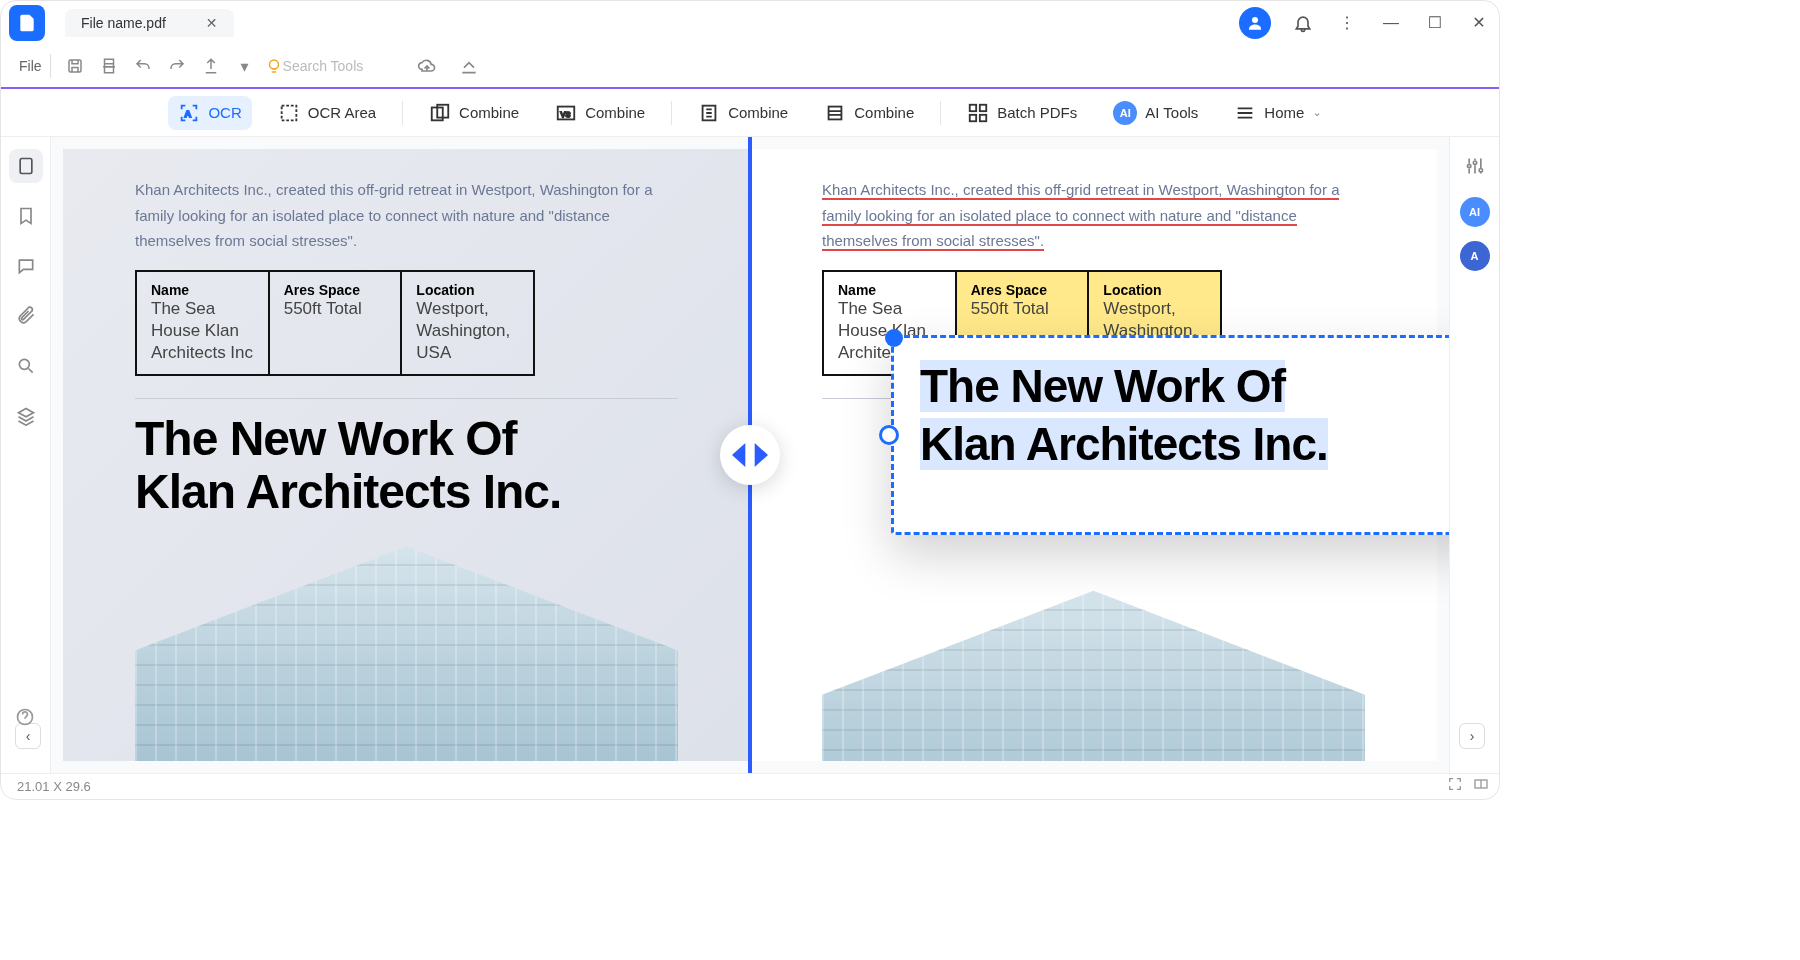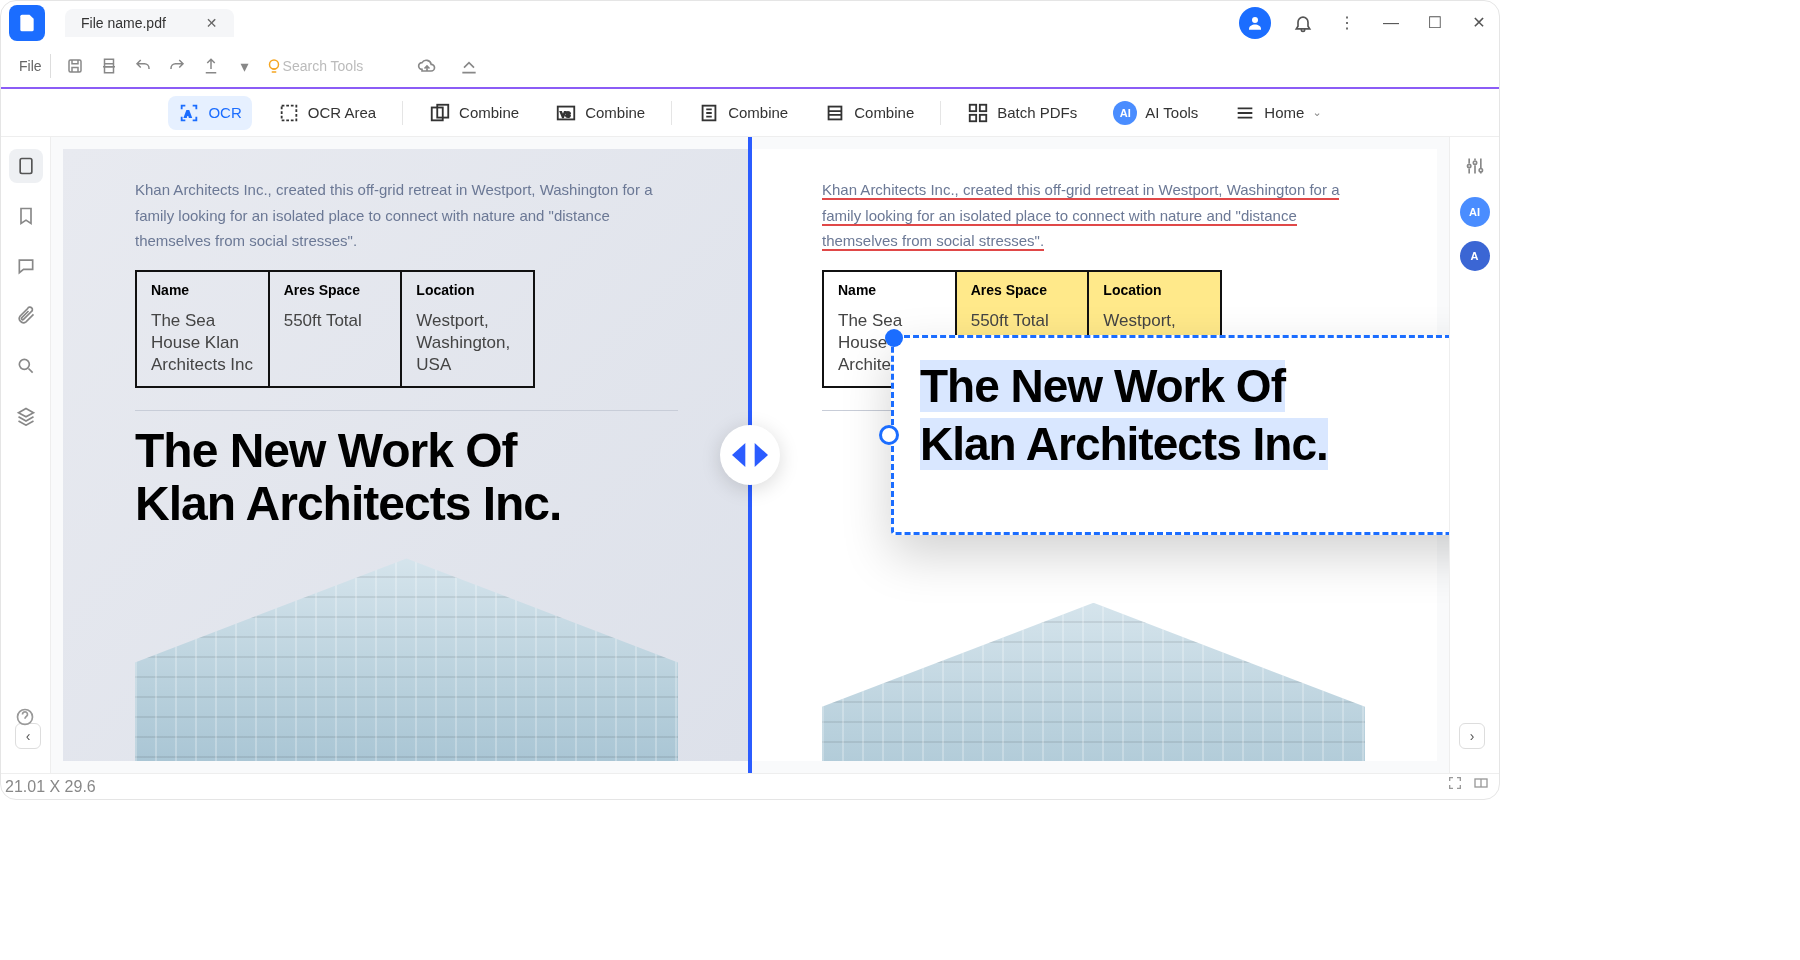--- a/index.html
+++ b/index.html
@@ -38,36 +38,36 @@
 .page{flex:1;margin:12px 0;background:#fff;position:relative;overflow:hidden}
 .page.left{background:linear-gradient(135deg,#e8eaf0 0%,#dde1ea 100%);margin-left:12px}
 .page.right{margin-right:12px}
 .page-inner{padding:28px 72px}
 .intro{font-size:15px;line-height:1.7;color:#6b7895;max-width:560px}
 .intro.underline span{border-bottom:2px solid #e04848}
 .tbl{display:flex;border:2px solid #111;margin-top:16px;max-width:400px}
 .tbl.hl .cell:nth-child(2),.tbl.hl .cell:nth-child(3){background:#ffe98a}
 .cell{padding:10px 14px;border-right:2px solid #111;flex:1}
 .cell:last-child{border-right:none}
-.cell b{display:block;font-size:14px;margin-bottom:12px}
+.cell b{display:block;font-size:14px;margin-bottom:0}
 .cell small{font-size:17px;color:#444;line-height:1.3;display:block}
 .rule{height:1px;background:#c8cdd8;margin:22px 0 14px}
 .hero{font-size:48px;font-weight:900;letter-spacing:-1px;line-height:1.1;margin-top:10px}
 .building{margin-top:28px;height:260px;background:linear-gradient(180deg,#d5e4ec 0%,#b8d0dc 50%,#9fbecf 100%);clip-path:polygon(50% 0%,100% 40%,100% 100%,0% 100%,0% 40%);position:relative}
 .building:before{content:"";position:absolute;inset:0;background:repeating-linear-gradient(90deg,rgba(255,255,255,.25) 0 2px,transparent 2px 20px),repeating-linear-gradient(0deg,rgba(0,0,0,.08) 0 2px,transparent 2px 20px)}
 .split-handle{position:absolute;left:50%;top:50%;transform:translate(-50%,-50%);width:60px;height:60px;background:#fff;border-radius:50%;box-shadow:0 4px 20px rgba(0,0,0,.15);display:flex;align-items:center;justify-content:center;gap:2px;z-index:5;cursor:ew-resize}
 .split-handle svg{fill:#2b5cff}
 .split-line{position:absolute;left:50%;top:0;bottom:0;width:4px;background:#2b5cff;transform:translateX(-50%);z-index:4}
 .sel-box{position:absolute;left:840px;top:198px;width:650px;height:200px;border:3px dashed #1b6dff;background:#fff;border-radius:4px;z-index:6;box-shadow:0 20px 50px rgba(0,0,0,.18)}
 .sel-box .txt{margin:20px 26px;font-size:46px;font-weight:900;letter-spacing:-1px;line-height:1.25}
 .sel-box .txt span{background:#d9e7ff}
 .hndl{position:absolute;width:18px;height:18px;background:#1b6dff;border-radius:50%}
 .hndl.tl{top:-9px;left:-9px}
 .hndl.ml{top:50%;left:-15px;transform:translateY(-50%);width:20px;height:20px;background:#fff;border:3px solid #1b6dff}
-.statusbar{height:26px;display:flex;align-items:center;padding:0 4px;font-size:16px;color:#888;border-top:1px solid #eee}
+.statusbar{height:26px;display:flex;align-items:center;padding:0 16px;font-size:13px;color:#888;border-top:1px solid #eee}
 .help{position:absolute;left:14px;bottom:42px;color:#999}
 .nav-arrow{position:absolute;bottom:24px;width:26px;height:26px;background:#fff;border:1px solid #ddd;border-radius:6px;display:flex;align-items:center;justify-content:center;font-size:14px;color:#555;cursor:pointer}
 .nav-arrow.l{left:14px}
 .nav-arrow.r{right:14px}
 .sb-ctrl{position:absolute;right:10px;bottom:4px;display:flex;gap:10px;color:#999}
 </style>
 </head>
 <body>
 
 <div class="titlebar">

